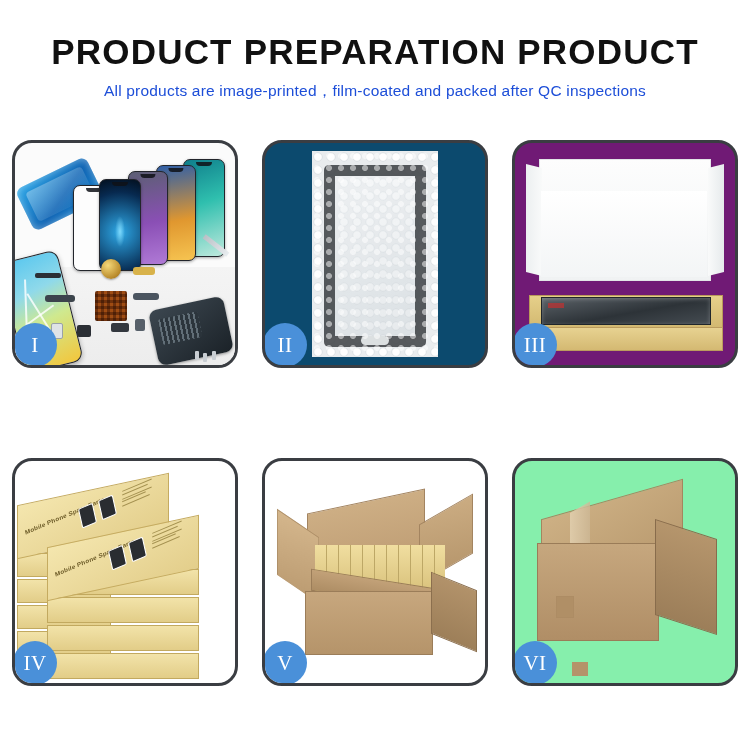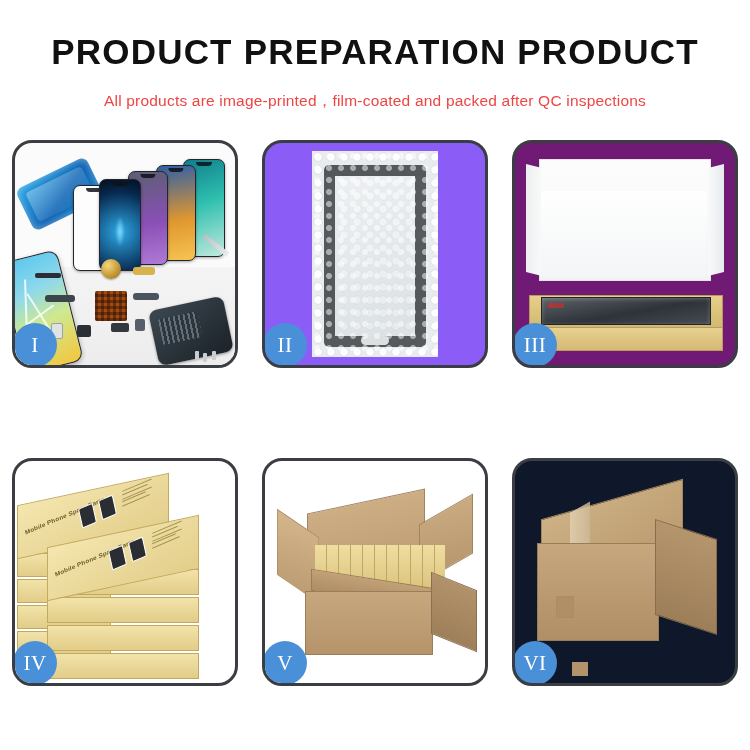--- a/index.html
+++ b/index.html
@@ -10,21 +10,21 @@
   }
   .page{width:750px;height:750px;position:relative;}
 
   
   .header{padding-top:34px;text-align:center;}
   .title{
     font-size:35px;font-weight:700;letter-spacing:1.2px;
     color:#111111;line-height:1.05;white-space:nowrap;
   }
   .subtitle{
-    margin-top:20px;font-size:15.5px;color:#ef4444;
+    margin-top:10px;font-size:15.5px;color:#1d4ed8;
     letter-spacing:.2px;white-space:nowrap;
   }
 
   
   .grid{
     position:absolute;left:12px;top:140px;
     width:726px;
     display:grid;
     grid-template-columns:226px 226px 226px;
     grid-template-rows:228px 228px;
@@ -125,21 +125,21 @@
   .flex7{left:36px;top:180px;width:10px;height:14px;background:#dfe3e6;border:1px solid #9aa2a8;z-index:9;}
   .flex8{left:120px;top:176px;width:10px;height:12px;background:#57606a;border-radius:2px;z-index:9;}
   .screws{position:absolute;right:14px;bottom:2px;width:26px;height:12px;z-index:9;}
   .screw{position:absolute;width:4px;height:9px;background:#c9ced3;border-radius:1px;}
   .tweezer{
     position:absolute;right:4px;top:100px;width:30px;height:5px;
     background:linear-gradient(90deg,#b9c0c6,#e8ecef);transform:rotate(38deg);z-index:9;
   }
 
   
-  .p2{background:#8b5cf6;border-radius:20px;}
+  .p2{background:#0c4a6e;border-radius:20px;}
   .bubblewrap{
     position:absolute;left:50%;top:50%;transform:translate(-50%,-50%);
     width:126px;height:206px;
     background:#e9ecee;
     background-image:
       radial-gradient(circle at 6px 6px,rgba(255,255,255,.95) 3.2px,rgba(210,216,220,.5) 4.4px,transparent 5px);
     background-size:13px 13px;
   }
   .screenframe{
     position:absolute;left:12px;top:14px;right:12px;bottom:10px;
@@ -259,21 +259,21 @@
     position:absolute;left:24px;top:96px;width:126px;height:62px;
     background:linear-gradient(180deg,#c7a77e,#b5946a);border:1px solid #9b7d59;
   }
   .cside{
     position:absolute;left:150px;top:86px;width:44px;height:60px;
     background:linear-gradient(180deg,#b2926a,#9d7f59);border:1px solid #8b6f4e;
     transform:skewY(22deg);
   }
 
   
-  .p6{background:#0f172a;}
+  .p6{background:#86efac;}
   .sealed{position:absolute;left:22px;top:38px;width:180px;height:150px;}
   .stop{
     position:absolute;left:4px;top:0;width:140px;height:58px;
     background:linear-gradient(160deg,#cdb084,#bb9c71);
     border:1px solid #a4865f;transform:skewY(-16deg);
   }
   .sfront{
     position:absolute;left:0;top:44px;width:120px;height:96px;
     background:linear-gradient(180deg,#c6a77e,#b08e66);border:1px solid #9a7c58;
   }

